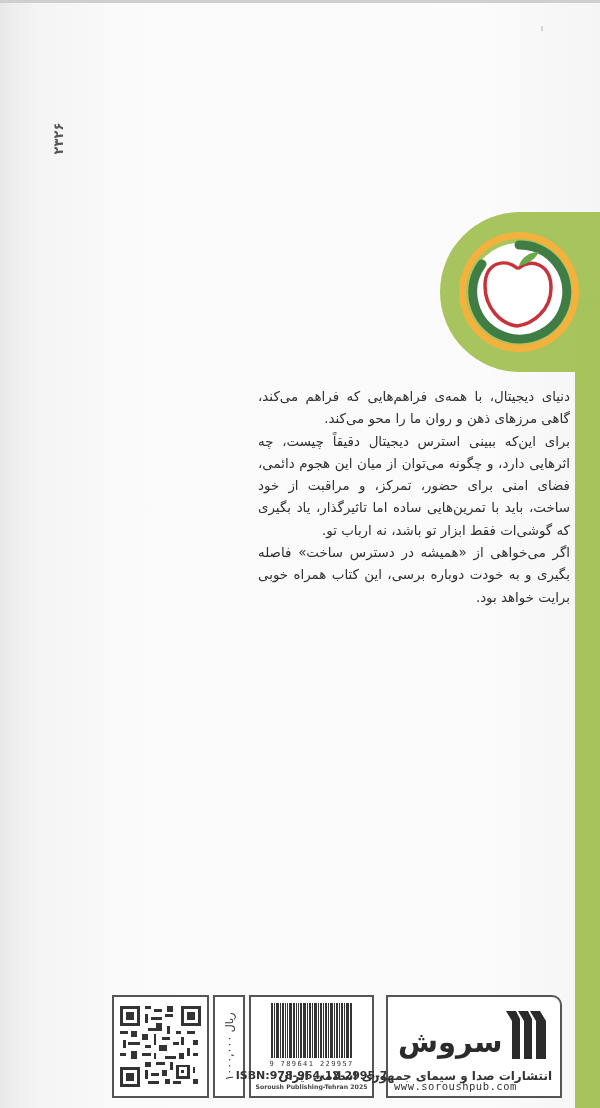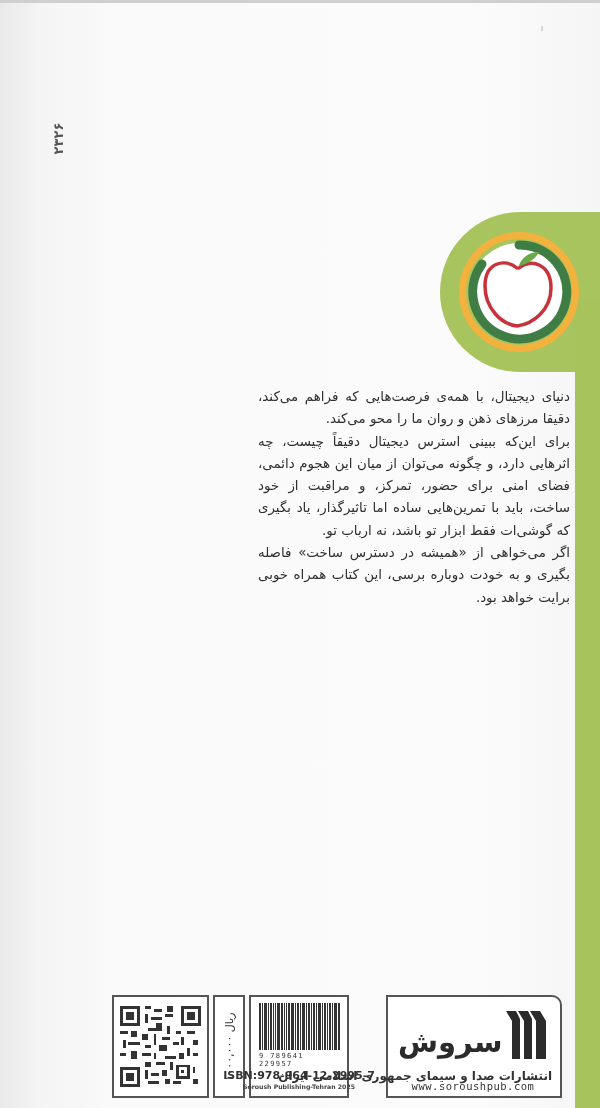--- a/index.html
+++ b/index.html
@@ -39,32 +39,32 @@
       font-size: 13.4px; line-height: 22.3px; color: #2f2f2f;
     }
     .blurb p { margin: 0; }
 
     
     .box { position: absolute; border: 2px solid #555; background: #fff; box-sizing: border-box; }
     .qr-box { left: 112px; top: 995px; width: 97px; height: 103px; padding: 6px; }
     .qr-box svg { width: 100%; height: 100%; display: block; }
     .price-box { left: 213px; top: 995px; width: 32px; height: 103px; display: flex; align-items: center; justify-content: center; }
     .price-box span { display: inline-block; transform: rotate(-90deg); white-space: nowrap; font-size: 11px; color: #333; }
-    .barcode-box { left: 249px; top: 995px; width: 100px; height: 103px; padding: 6px 8px; display: flex; flex-direction: column; align-items: center; }
+    .barcode-box { left: 249px; top: 995px; width: 125px; height: 103px; padding: 6px 8px; display: flex; flex-direction: column; align-items: center; }
     .bars { width: 96px; height: 56px; display: flex; align-items: stretch; justify-content: center; gap: 1px; }
     .bars i { display: block; background: #333; }
     .bc-digits { font-family: "DejaVu Sans Mono", monospace; font-size: 7px; color: #333; letter-spacing: 1.4px; margin-top: 2px; }
     .bc-isbn { font-size: 11px; font-weight: bold; color: #333; margin-top: 1px; white-space: nowrap; }
     .bc-pub { font-size: 6.2px; font-weight: bold; color: #444; margin-top: 1px; white-space: nowrap; }
 
     .publisher-box { left: 386px; top: 995px; width: 176px; height: 103px; border-radius: 0 10px 0 0; padding: 6px 8px; }
     .pub-wordmark { position: absolute; left: 10px; top: 28px; font-size: 29px; font-weight: bold; color: #2b2b2b; direction: rtl; }
     .pub-emblem { position: absolute; right: 12px; top: 12px; width: 44px; height: 52px; }
     .pub-tagline { position: absolute; left: 6px; right: 8px; top: 72px; font-size: 12px; color: #333; direction: rtl; text-align: left; white-space: nowrap; font-weight: bold; }
-    .pub-url { position: absolute; left: 6px; right: 8px; top: 83px; font-family: "DejaVu Sans Mono", monospace; font-size: 10.5px; color: #333; text-align: center; letter-spacing: 0.5px; }
+    .pub-url { position: absolute; left: 6px; right: 8px; top: 83px; font-family: "DejaVu Sans Mono", monospace; font-size: 10.5px; color: #333; letter-spacing: 0.5px; }
   </style>
 </head>
 <body>
 
 <div class="top-edge"></div>
 <div class="spine-mark"></div>
 
 <div class="catalog-no">
   <span>۲۳۲۶</span>
 </div>
@@ -77,21 +77,21 @@
     <circle cx="64" cy="64" r="60" fill="#f3b13e"></circle>
     <circle cx="64" cy="64" r="53" fill="#a8c45e"></circle>
     <circle cx="64" cy="64" r="49" fill="#ffffff"></circle>
     <path d="M64 17 A47 47 0 1 1 27 36" fill="none" stroke="#3f7d45" stroke-width="9" stroke-linecap="round"></path>
     <path d="M62 40 C50 30, 30 34, 30 58 C30 80, 46 96, 62 98 C78 96, 96 82, 96 60 C96 36, 76 30, 64 40" fill="none" stroke="#c8323a" stroke-width="3.5" stroke-linecap="round"></path>
     <path d="M64 38 C66 30, 74 24, 84 24 C80 32, 72 36, 64 38 Z" fill="#6aaa4a"></path>
   </svg>
 </div>
 
 <div class="blurb">
-  <p>دنیای دیجیتال، با همه‌ی فرصت‌هایی که فراهم می‌کند، دقیقا مرزهای ذهن و روان ما را محو می‌کند.</p>
+  <p>دنیای دیجیتال، با همه‌ی فراهم‌هایی که فراهم می‌کند، گاهی مرزهای ذهن و روان ما را محو می‌کند.</p>
   <p>برای این‌که ببینی استرس دیجیتال دقیقاً چیست، چه اثرهایی دارد، و چگونه می‌توان از میان این هجوم دائمی، فضای امنی برای حضور، تمرکز، و مراقبت از خود ساخت، باید با تمرین‌هایی ساده اما تاثیرگذار، یاد بگیری که گوشی‌ات فقط ابزار تو باشد، نه ارباب تو.</p>
   <p>اگر می‌خواهی از «همیشه در دسترس ساخت» فاصله بگیری و به خودت دوباره برسی، این کتاب همراه خوبی برایت خواهد بود.</p>
 </div>
 
 <div class="box qr-box">
   <svg viewBox="0 0 29 29" shape-rendering="crispEdges">
     <rect x="0" y="0" width="29" height="29" fill="#fff"></rect>
     <g fill="#333">
       <rect x="0" y="0" width="7" height="7"></rect>
         <rect x="1" y="1" width="5" height="5" fill="#fff"></rect>

